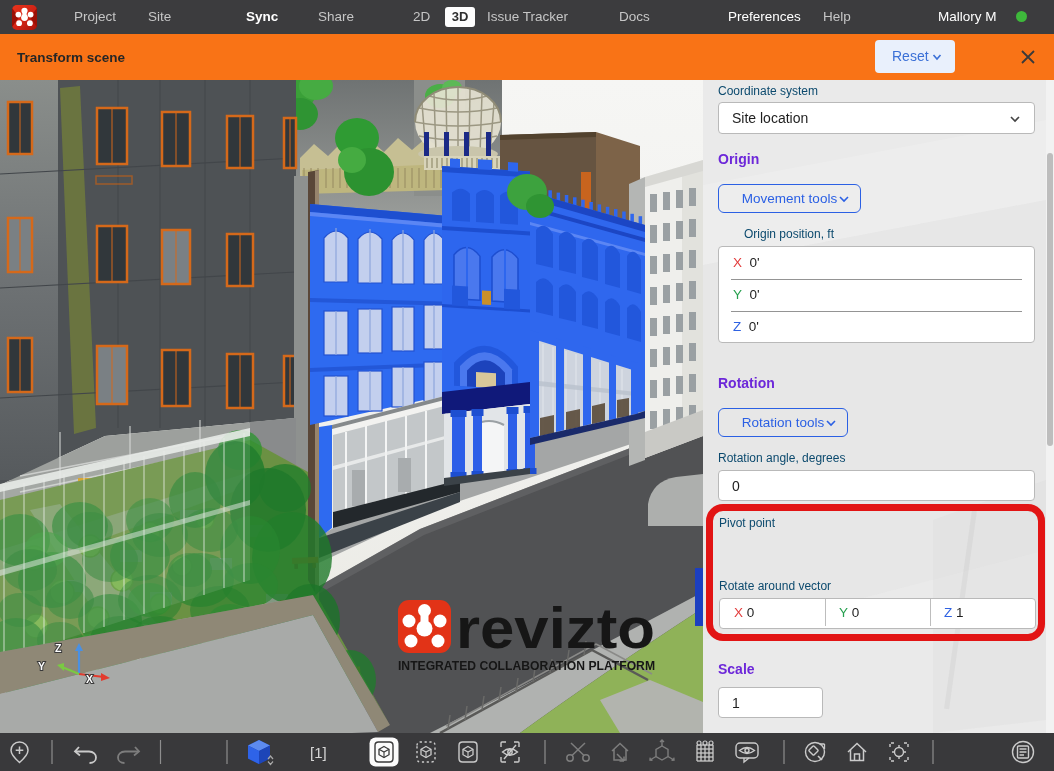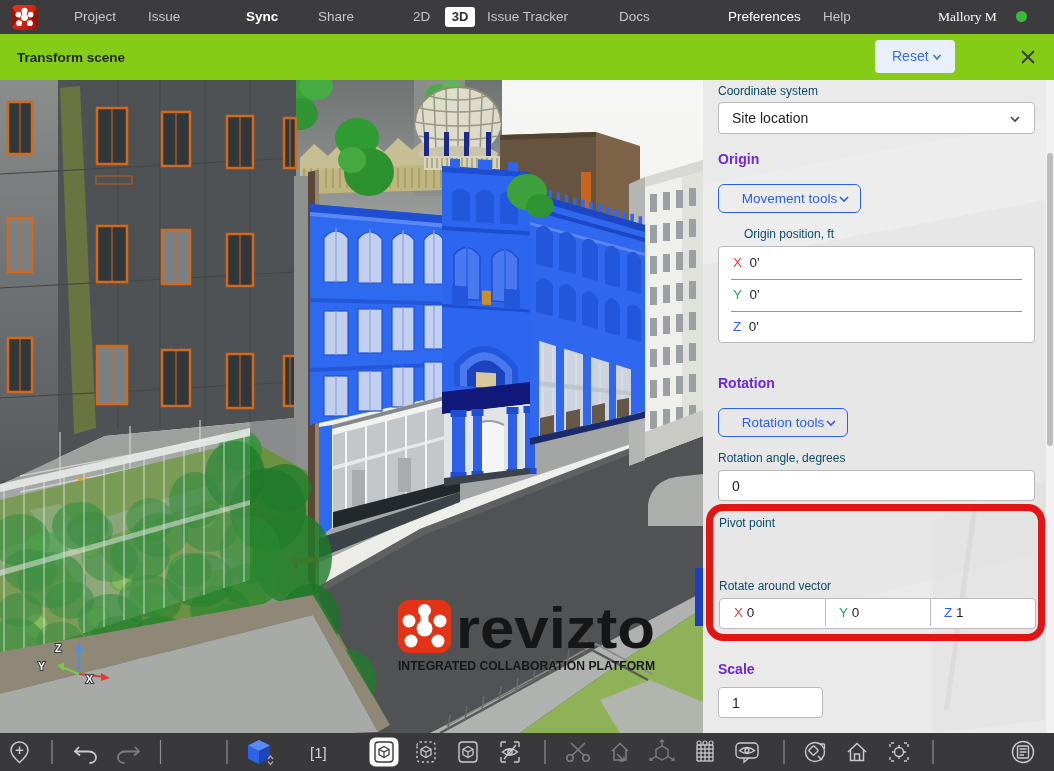--- a/index.html
+++ b/index.html
@@ -9,21 +9,21 @@
   
   #topbar{left:0;top:0;width:1054px;height:34px;background:#3c3c3e;}
   .mitem{position:absolute;top:9px;font-size:13.5px;color:#c6c6c6;white-space:nowrap;}
   .mwhite{color:#ffffff;}
   #chip3d{position:absolute;left:445px;top:7px;width:30px;height:20px;background:#fdfdfd;
     border-radius:3px;color:#2e2e2e;font-size:13px;font-weight:bold;text-align:center;line-height:20px;}
   #logo{position:absolute;left:12px;top:5px;width:25px;height:25px;border-radius:5px;
     background:linear-gradient(135deg,#e8341c 0%,#d02315 55%,#a81208 100%);}
   #gdot{position:absolute;left:1016px;top:11px;width:11px;height:11px;border-radius:50%;background:#3eb83b;}
   
-  #subbar{left:0;top:34px;width:1054px;height:46px;background:#84cc16;}
+  #subbar{left:0;top:34px;width:1054px;height:46px;background:#f97316;}
   #tscene{position:absolute;left:17px;top:16px;font-size:13.5px;font-weight:bold;color:#262626;}
   #resetbtn{position:absolute;left:875px;top:6px;width:80px;height:33px;background:#e9f0fc;
     border-radius:4px;color:#3b70d7;font-size:14px;text-align:left;padding-left:17px;line-height:33px;box-sizing:border-box;}
   
   #viewport{left:0;top:80px;width:703px;height:653px;background:#f2f2f0;overflow:hidden;}
   
   #panel{left:703px;top:80px;width:343px;height:653px;background:#eaeaea;overflow:hidden;}
   .plabel{position:absolute;font-size:12px;color:#0c4a6e;white-space:nowrap;}
   .phead{position:absolute;font-size:14px;font-weight:bold;color:#6d28d9;}
   .pinput{position:absolute;background:#fff;border:1px solid #b9b9b9;border-radius:4px;
@@ -541,30 +541,30 @@
 <circle cx="12.5" cy="5.8" r="3.1" fill="#fff"></circle>
 <circle cx="12.5" cy="12.6" r="3.4" fill="#fff"></circle>
 <circle cx="6.4" cy="9.6" r="2.9" fill="#fff"></circle>
 <circle cx="18.6" cy="9.6" r="2.9" fill="#fff"></circle>
 <circle cx="7.1" cy="18.2" r="2.9" fill="#fff"></circle>
 <circle cx="17.9" cy="18.2" r="2.9" fill="#fff"></circle>
 <rect x="10.4" y="6.5" width="4.2" height="8" fill="#fff"></rect>
 </svg>
       </div>
     <div class="mitem" style="left:74px;">Project</div>
-    <div class="mitem" style="left:148px;">Issue</div>
+    <div class="mitem" style="left:148px;">Site</div>
     <div class="mitem mwhite" style="left:246px;font-weight:bold;">Sync</div>
     <div class="mitem" style="left:298px;margin-left:20px;">Share</div>
     <div class="mitem" style="left:413px;">2D</div>
     <div id="chip3d">3D</div>
     <div class="mitem" style="left:487px;">Issue Tracker</div>
     <div class="mitem" style="left:619px;">Docs</div>
     <div class="mitem mwhite" style="left:728px;">Preferences</div>
     <div class="mitem" style="left:823px;">Help</div>
-    <div class="mitem mwhite" style="left:938px;font-family:Liberation Serif, serif;">Mallory M</div>
+    <div class="mitem mwhite" style="left:938px;">Mallory M</div>
     <div id="gdot"></div>
   </div>
 
   <div id="subbar" class="abs">
     <div id="tscene">Transform scene</div>
     <div id="resetbtn">Reset<svg style="position:absolute;right:12px;top:11px;" width="12" height="12" viewBox="0 0 12 12">
           <path d="M2.5 4 L6 8 L9.5 4" stroke="#3b70d7" stroke-width="1.6" fill="none"></path>
         </svg></div>
     <svg class="abs" style="left:1018px;top:13px;" width="20" height="20" viewBox="0 0 20 20">
       <path d="M4 4 L16 16 M16 4 L4 16" stroke="#3a3a3a" stroke-width="1.8" fill="none"></path>

